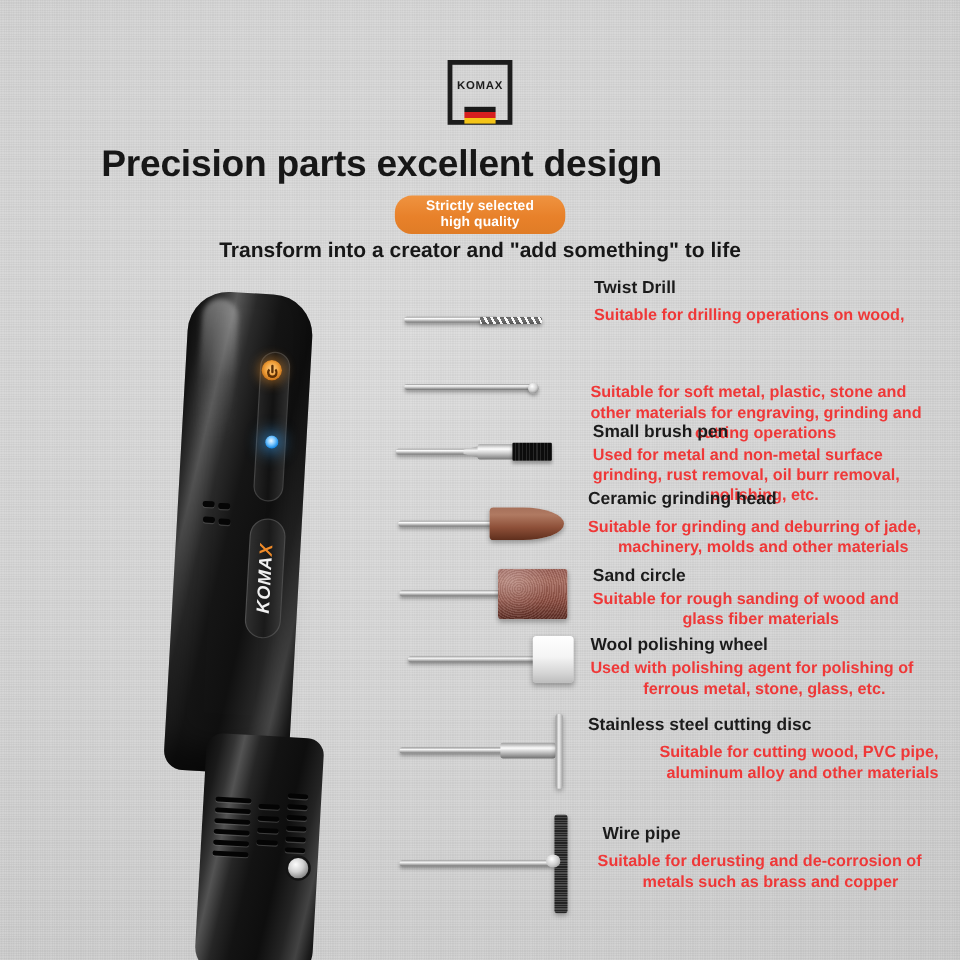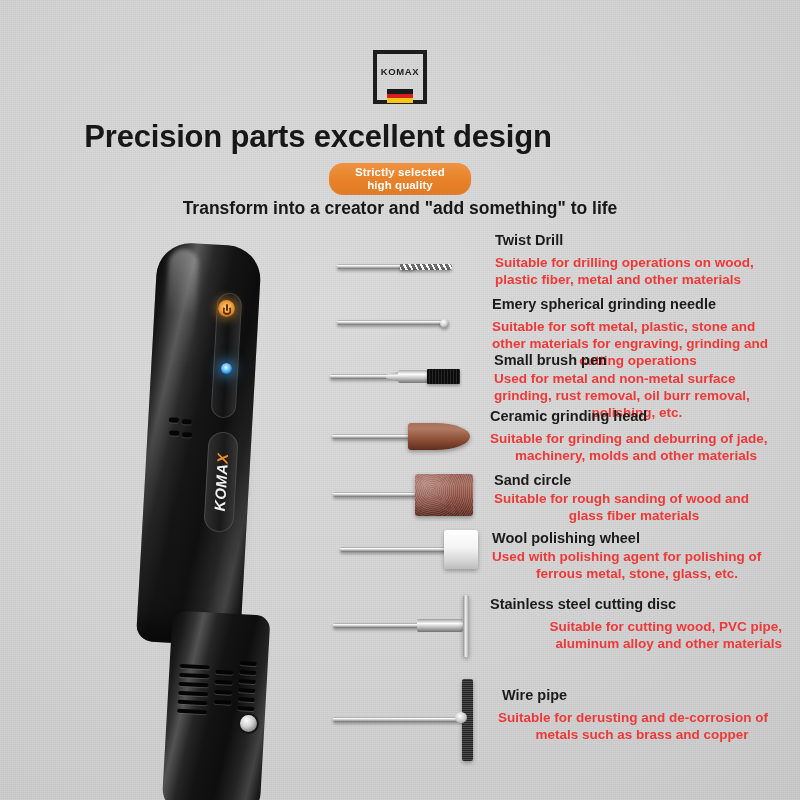--- a/index.html
+++ b/index.html
@@ -502,28 +502,26 @@
 
   </div>
 
   <div class="acc" id="acc-1" style="left:337px; top:264px; width:115px;">
     <div class="shaft" style="left:0; top:0; width:78px;"></div>
     <div class="flutes"></div>
   </div>
   <div class="item-title" style="left:495px; top:232px;">Twist Drill</div>
   <div class="item-desc desc-left" style="left:495px; top:254px; width:285px;">
     <div>Suitable for drilling operations on wood,</div>
-    <div>plastic fiber, metal and other materials</div>
   </div>
 
   <div class="acc" id="acc-2" style="left:337px; top:320px; width:112px;">
     <div class="shaft" style="left:0; top:0; width:106px;"></div>
     <div class="ball"></div>
   </div>
-  <div class="item-title" style="left:492px; top:296px;">Emery spherical grinding needle</div>
   <div class="item-desc desc-left" style="left:492px; top:318px; width:292px;">
     <div>Suitable for soft metal, plastic, stone and</div>
     <div>other materials for engraving, grinding and</div>
     <div style="text-align:center">cutting operations</div>
   </div>
 
   <div class="acc" id="acc-3" style="left:330px; top:374px; width:130px;">
     <div class="shaft" style="left:0; top:0; width:76px;"></div>
     <div class="taper"></div>
     <div class="ferrule"></div>

